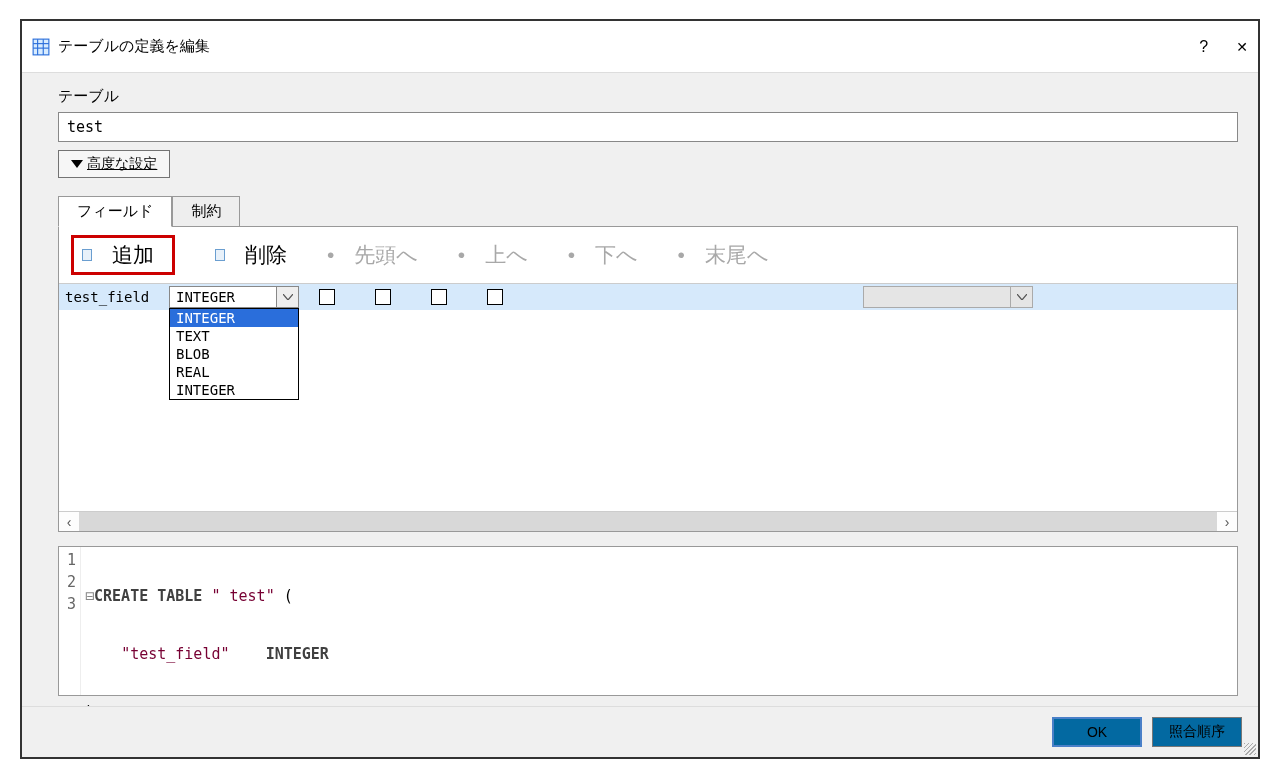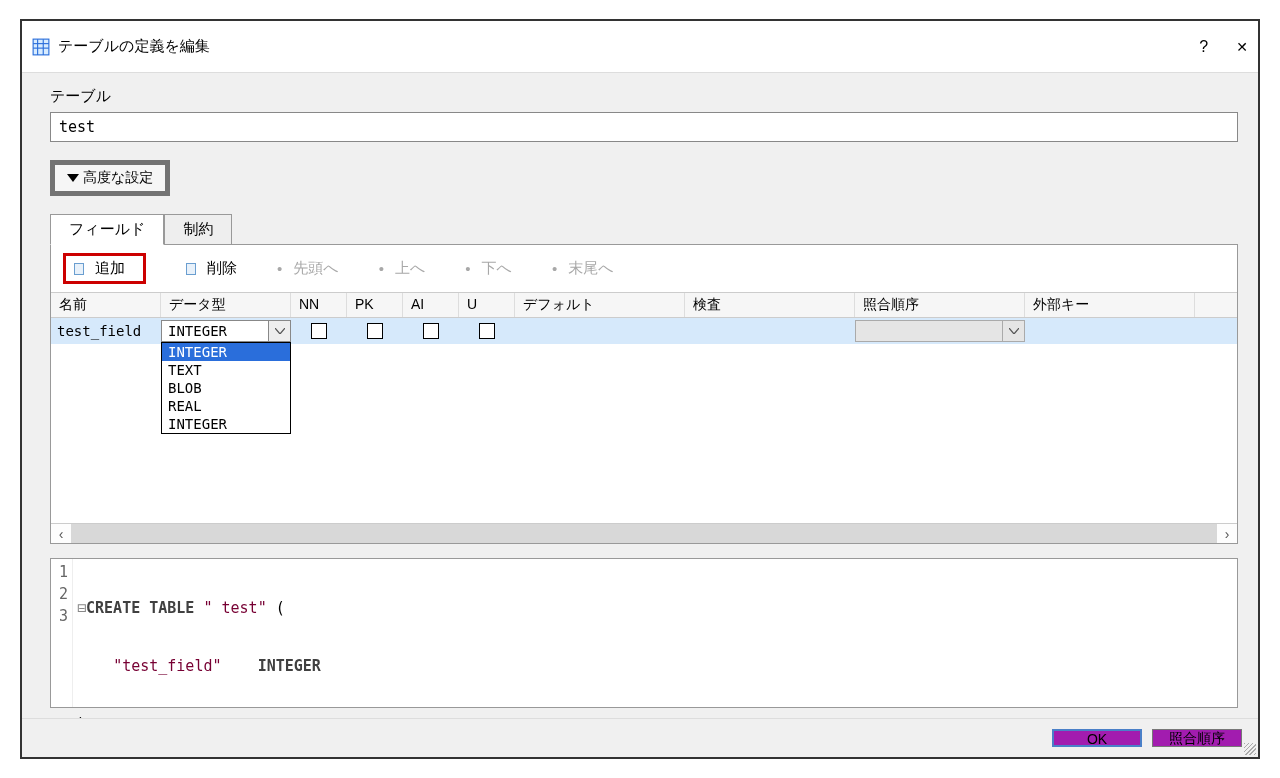--- a/index.html
+++ b/index.html
@@ -34,45 +34,46 @@
     width: 18px; height: 18px; margin-right: 8px;
     display: inline-flex; align-items: center; justify-content: center;
   }
   .title-text { font-size: 15px; }
   .titlebar-right { margin-left: auto; display: flex; align-items: center; gap: 28px; }
   .help-btn, .close-btn { font-size: 16px; cursor: pointer; }
   .close-btn { font-size: 14px; }
 
   .body-area {
     flex: 1;
-    padding: 14px 20px 10px 28px;
+    padding: 14px 20px 10px 36px;
     display: flex;
     flex-direction: column;
     overflow: hidden;
   }
   .section-label { font-size: 15px; margin-bottom: 6px; }
   .table-name-input {
     width: 100%;
     height: 30px;
     border: 1px solid #888;
     padding: 4px 8px;
     font-family: monospace;
     font-size: 15px;
     background: #fff;
   }
   .advanced-btn {
-    margin-top: 18px;
+    margin-top: 8px;
     padding: 4px 12px;
-    border: 5px solid #737373;
+    border: 1px solid #737373;
     background: #f6f6f6;
     font-size: 14px;
     cursor: pointer;
     display: inline-flex;
     align-items: center;
     gap: 4px;
+    text-decoration: underline;
   }
   .triangle-down {
     display: inline-block;
     width: 0; height: 0;
     border-left: 6px solid transparent;
     border-right: 6px solid transparent;
     border-top: 8px solid #000;
   }
 
   .tab-section {
@@ -114,22 +115,22 @@
 
   .toolbar {
     display: flex;
     gap: 40px;
     padding: 8px 12px;
     align-items: center;
   }
   .tool-btn {
     display: inline-flex;
     align-items: center;
-    gap: 11px;
-    font-size: 15px;
+    gap: 20px;
+    font-size: 21px;
     cursor: pointer;
   }
   .tool-btn.disabled { color: #a8a8a8; }
   .tool-btn .dot { color: #a8a8a8; }
   .add-highlight {
     border: 3px solid #c00;
     padding: 3px 18px 3px 8px;
   }
   .mini-icon {
     width: 10px; height: 12px;
@@ -300,24 +301,24 @@
   .footer {
     padding: 10px 16px;
     display: flex;
     justify-content: flex-end;
     gap: 10px;
     border-top: 1px solid #ddd;
     background: #f0f0f0;
   }
   .footer button {
     min-width: 90px;
-    height: 18px;
+    height: 30px;
     font-size: 14px;
     border: 1px solid #777;
-    background: #a21caf;
+    background: #0369a1;
     cursor: pointer;
   }
   .footer .ok { border: 2px solid #4a80c8; }
   .resize-grip {
     position: absolute;
     right: 2px; bottom: 2px;
     width: 12px; height: 12px;
     background: repeating-linear-gradient(135deg,#aaa,#aaa 1px,transparent 1px,transparent 3px);
   }
 </style>
@@ -379,32 +380,20 @@
               <span class="dot">•</span>
               <span>下へ</span>
             </span>
           <span class="tool-btn disabled">
               <span class="dot">•</span>
               <span>末尾へ</span>
             </span>
         </div>
 
         <div class="grid-wrap">
-          <div class="grid-header">
-            <div>名前</div>
-            <div>データ型</div>
-            <div>NN</div>
-            <div>PK</div>
-            <div>AI</div>
-            <div>U</div>
-            <div>デフォルト</div>
-            <div>検査</div>
-            <div>照合順序</div>
-            <div>外部キー</div>
-          </div>
           <div class="grid-body">
             <div class="grid-row">
               <div class="name-cell">test_field</div>
               <div class="type-cell">
                 <div class="type-combo">
                   <span>INTEGER</span>
                   <span class="combo-arrow">
                     <svg viewBox="0 0 10 6">
                         <path d="M0 0 L5 6 L10 0" fill="none" stroke="#555" stroke-width="1.2"></path>
                       </svg>

